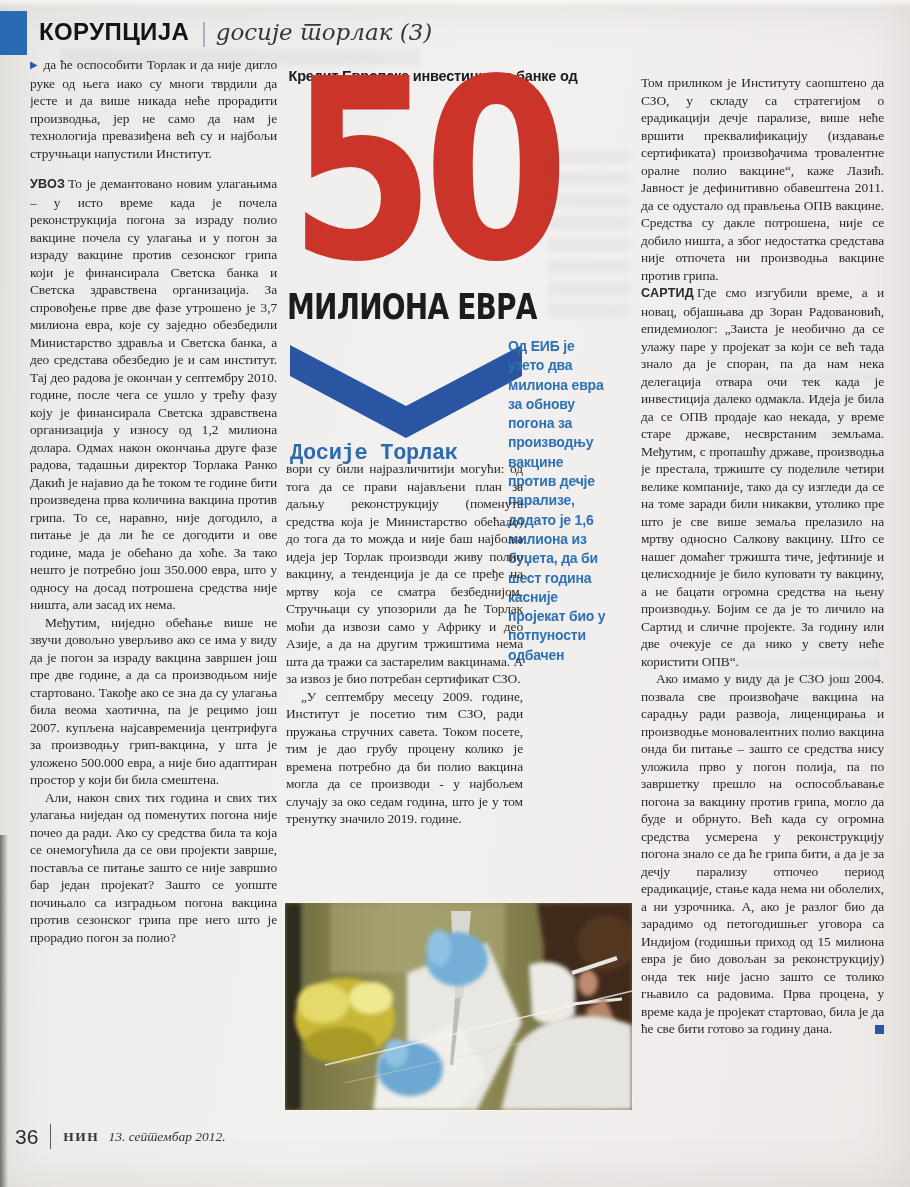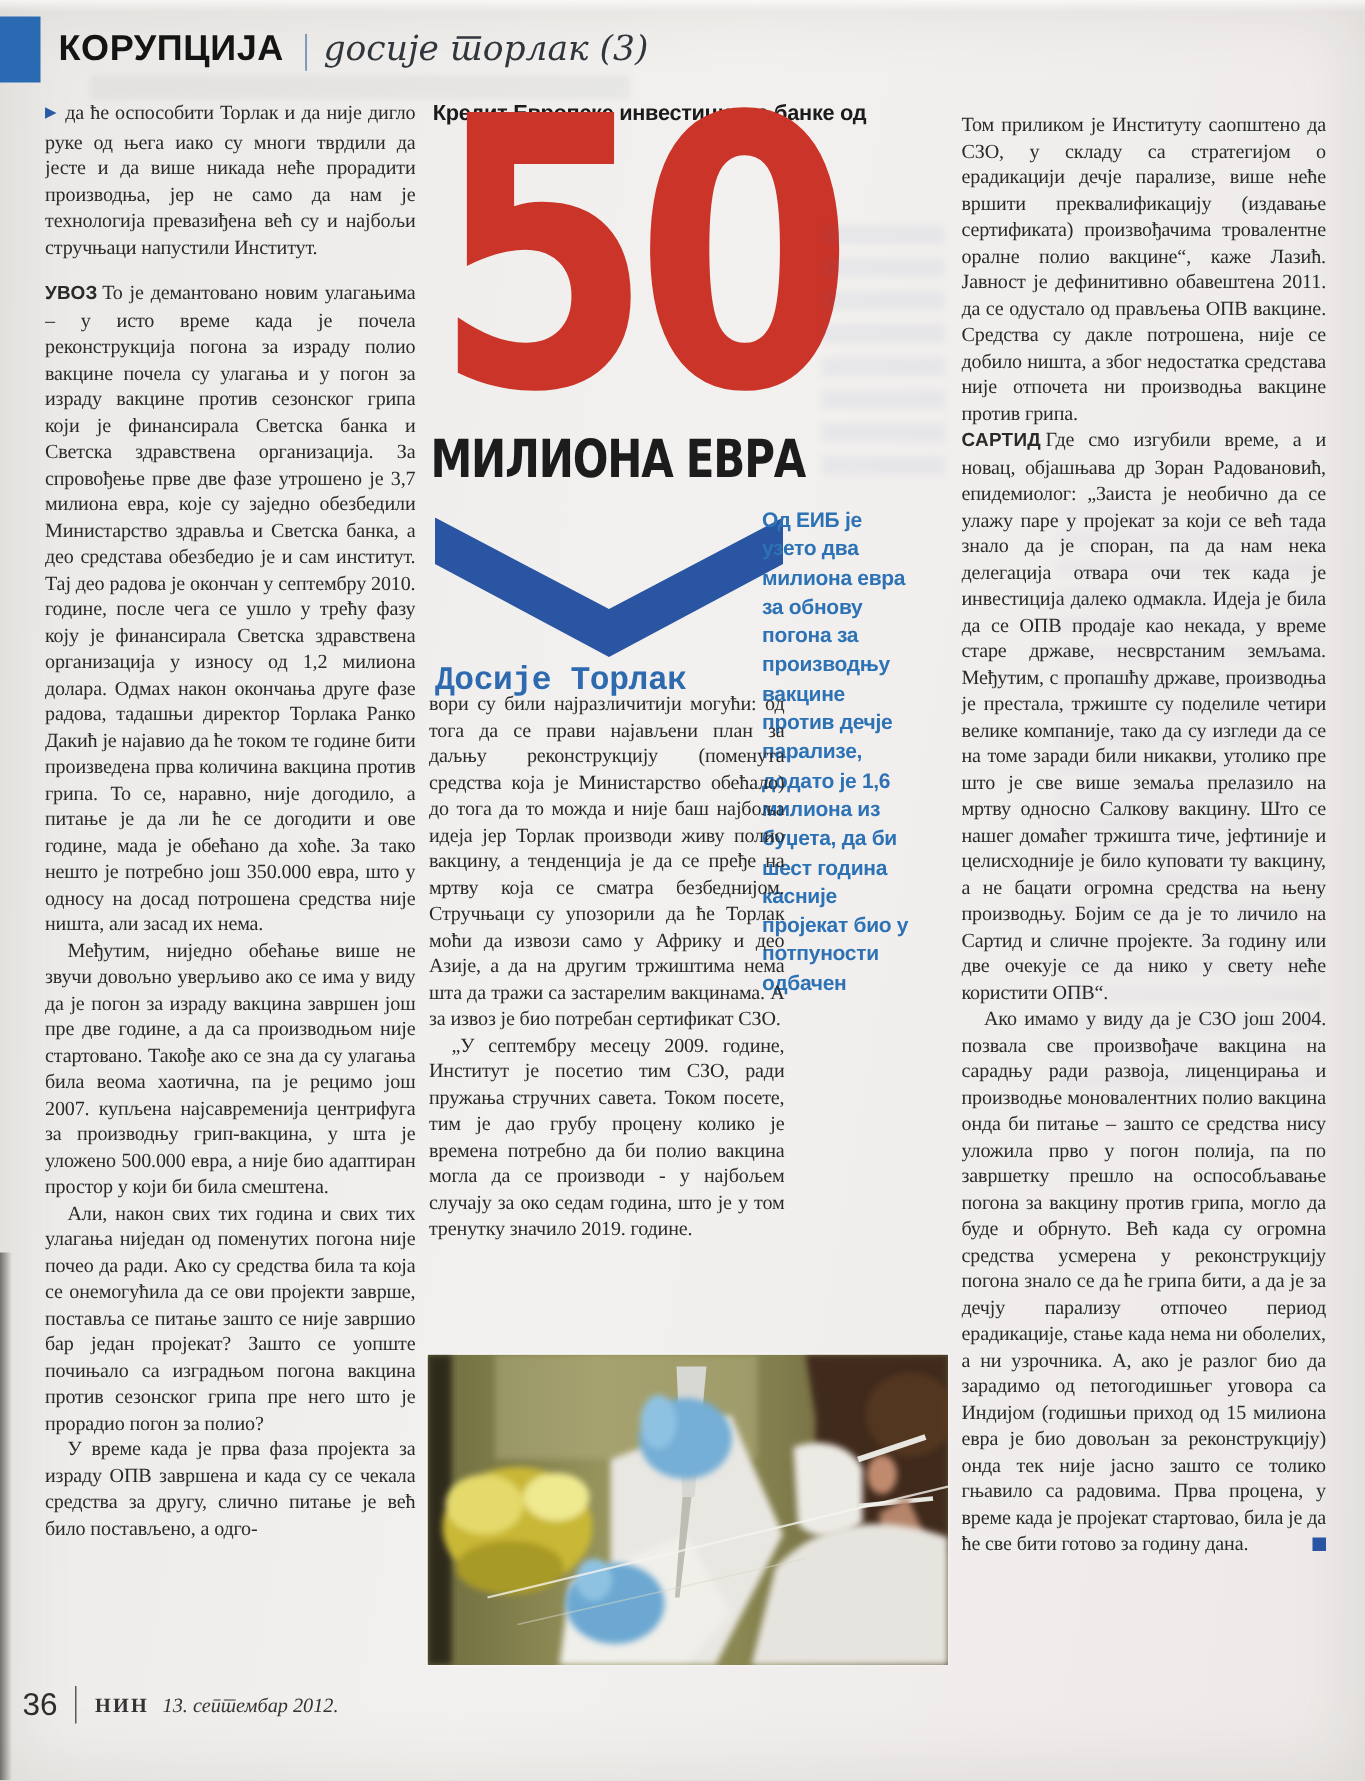--- a/index.html
+++ b/index.html
@@ -24,21 +24,21 @@
 
   
   .corner-block { position:absolute; left:0; top:11px; width:27px; height:44px; background:#2a6ab3; }
   .header-row { position:absolute; left:39px; top:17px; white-space:nowrap; }
   .section { font-family:"Liberation Sans","DejaVu Sans",sans-serif; font-weight:bold; font-size:24px; letter-spacing:0.4px; color:#141414; }
   .sep { color:#7f9ab8; font-size:27px; margin:0 9px 0 12px; vertical-align:-1px; font-weight:normal; }
   .dossier { font-style:italic; font-size:23px; color:#31363d; font-family:"DejaVu Serif","Liberation Serif",serif; }
 
   
   .col { position:absolute; text-align:justify; font-size:13.4px; line-height:17.5px; letter-spacing:-0.1px; }
-  .col1 { left:30px; top:66px; width:247px; height:1054px; overflow:hidden; }
+  .col1 { left:30px; top:56px; width:247px; height:1054px; overflow:hidden; }
   .col2 { left:286px; top:460px; width:237px; height:441px; overflow:hidden; }
   .col3 { left:641px; top:74px; width:243px; height:1040px; overflow:hidden; }
   .para { margin:0; }
   .para.indent { text-indent:15px; }
   .gap-below { margin-bottom:13px; }
   .arrow { color:#2a5aa5; font-size:10px; margin-right:5px; position:relative; top:-1px; font-family:"DejaVu Sans",sans-serif; }
   .lead { font-family:"Liberation Sans","DejaVu Sans",sans-serif; font-weight:bold; font-size:12.6px; letter-spacing:0.2px; margin-right:3px; }
   .endmark { float:right; width:9px; height:9px; background:#2a55a3; margin-top:5px; }
 
   
@@ -85,21 +85,20 @@
 
   <section class="col col1">
     <p class="para gap-below">
       <span class="arrow">▶</span><span>да ће оспособити Торлак и да није дигло руке од њега иако су многи тврдили да јесте и да више никада неће прорадити производња, јер не само да нам је технологија превазиђена већ су и најбољи стручњаци напустили Институт.</span>
     </p>
     <p class="para">
       <span class="lead">УВОЗ</span><span>То је демантовано новим улагањима – у исто време када је почела реконструкција погона за израду полио вакцине почела су улагања и у погон за израду вакцине против сезонског грипа који је финансирала Светска банка и Светска здравствена организација. За спровођење прве две фазе утрошено је 3,7 милиона евра, које су заједно обезбедили Министарство здравља и Светска банка, а део средстава обезбедио је и сам институт. Тај део радова је окончан у септембру 2010. године, после чега се ушло у трећу фазу коју је финансирала Светска здравствена организација у износу од 1,2 милиона долара. Одмах након окончања друге фазе радова, тадашњи директор Торлака Ранко Дакић је најавио да ће током те године бити произведена прва количина вакцина против грипа. То се, наравно, није догодило, а питање је да ли ће се догодити и ове године, мада је обећано да хоће. За тако нешто је потребно још 350.000 евра, што у односу на досад потрошена средства није ништа, али засад их нема.</span>
     </p>
     <p class="para indent">Међутим, ниједно обећање више не звучи довољно уверљиво ако се има у виду да је погон за израду вакцина завршен још пре две године, а да са производњом није стартовано. Такође ако се зна да су улагања била веома хаотична, па је рецимо још 2007. купљена најсавременија центрифуга за производњу грип-вакцина, у шта је уложено 500.000 евра, а није био адаптиран простор у који би била смештена.</p>
     <p class="para indent">Али, након свих тих година и свих тих улагања ниједан од поменутих погона није почео да ради. Ако су средства била та која се онемогућила да се ови пројекти заврше, поставља се питање зашто се није завршио бар један пројекат? Зашто се уопште почињало са изградњом погона вакцина против сезонског грипа пре него што је прорадио погон за полио?</p>
-    <p class="para indent">У време када је прва фаза пројекта за израду ОПВ завршена и када су се чекала средства за другу, слично питање је већ било постављено, а одго-</p>
   </section>
 
   <div class="kicker">Кредит Европске инвестиционе банке од</div>
   <div class="big-number">50</div>
   <div class="unit">МИЛИОНА ЕВРА</div>
   <svg class="chevron" width="232" height="93" viewBox="0 0 232 93">
     <polygon points="0,0 116,61 232,0 232,31 116,93 0,31" fill="#2a55a3"></polygon>
   </svg>
   <div class="caption">Досије Торлак</div>
 

